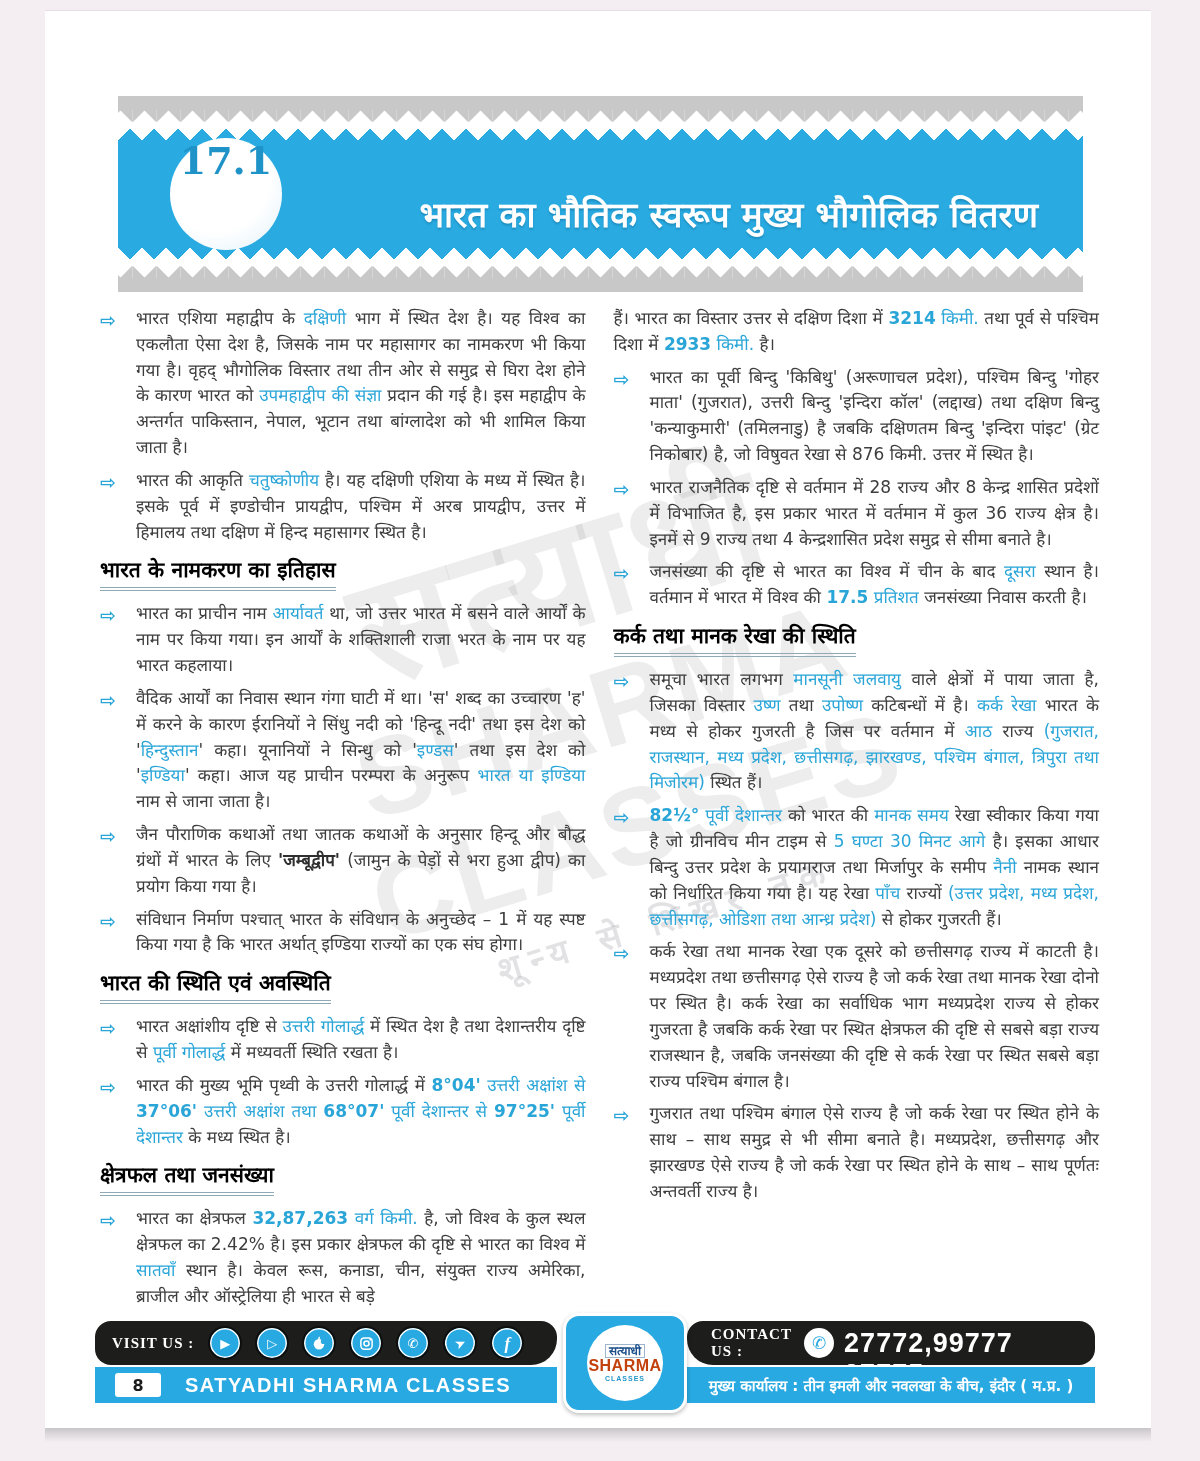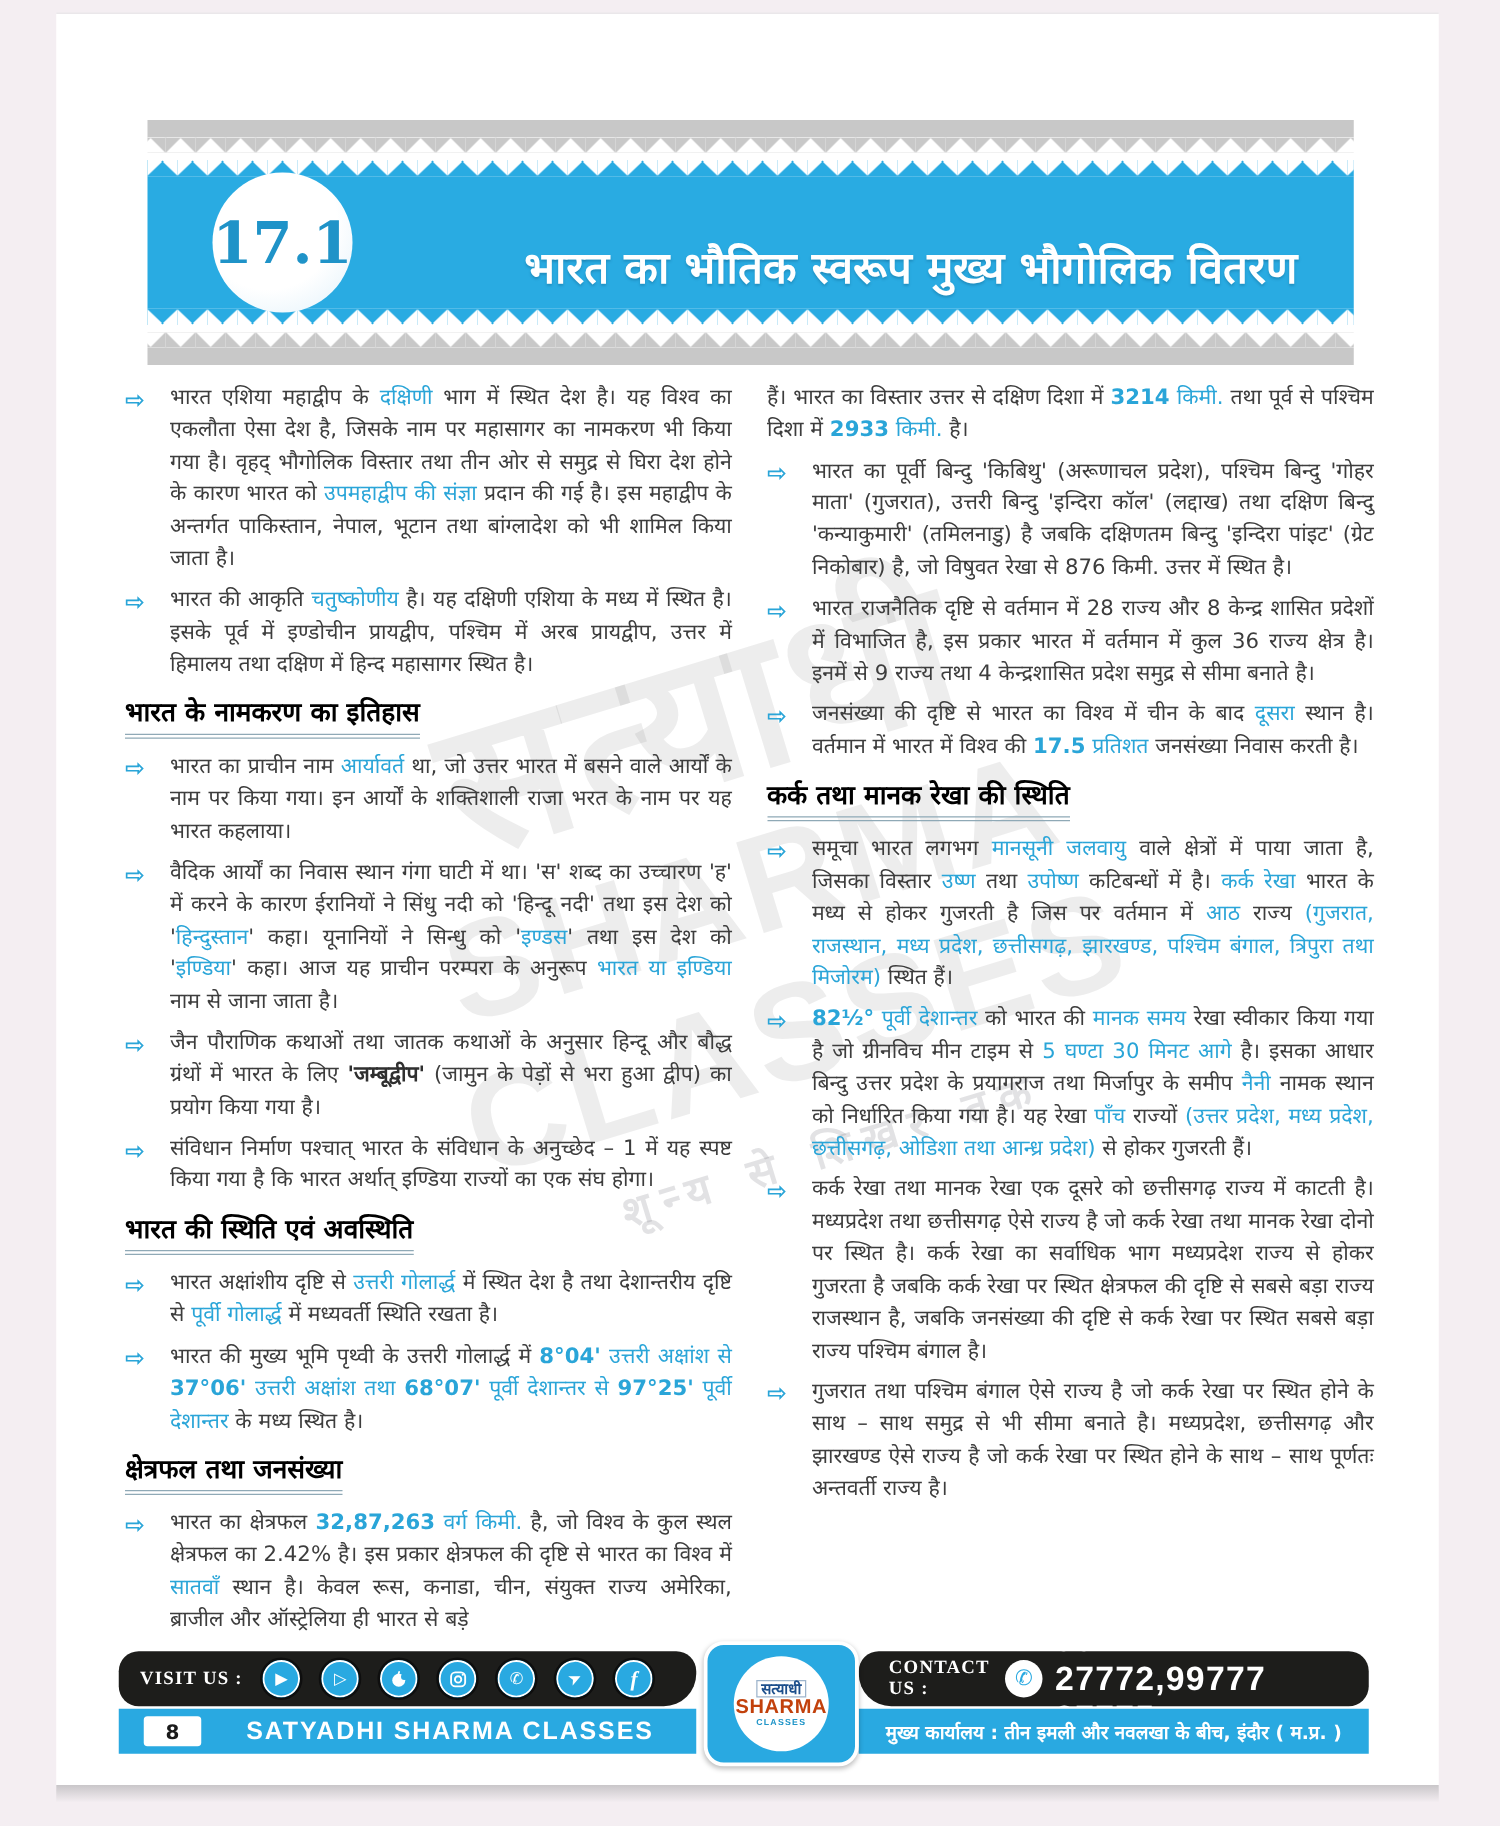--- a/index.html
+++ b/index.html
@@ -45,22 +45,22 @@
   .banner-blue::after{
     content:"";position:absolute;bottom:0;left:0;right:0;height:13px;
     background-image:linear-gradient(-45deg,#ffffff 9px,transparent 0),
                      linear-gradient(45deg,#ffffff 9px,transparent 0);
     background-size:24px 13px;background-repeat:repeat-x;
   }
   .badge-circle{
     position:absolute;left:52px;top:50%;transform:translateY(-50%);
     width:112px;height:112px;border-radius:50%;
     background:radial-gradient(circle at 40% 35%,#ffffff 55%,#dff0fa 100%);
-    display:flex;align-items:center;justify-content:center;
-    color:#1f93c8;font-size:46px;font-weight:bold;
+    display:flex;justify-content:center;
+    color:#1f93c8;font-size:38px;font-weight:bold;
     font-family:"DejaVu Serif",serif;z-index:3;
   }
   .banner-titles{color:#ffffff;text-align:right;line-height:1.25;z-index:1;}
   .banner-titles .t1{font-size:37px;font-weight:bold;text-shadow:0 2px 2px rgba(0,60,90,.25);}
   .banner-titles .t2{font-size:35px;font-weight:bold;text-shadow:0 2px 2px rgba(0,60,90,.25);margin-top:44px;}
   
   .watermark{
     position:absolute;left:60px;top:480px;width:1000px;text-align:center;
     transform:rotate(-17deg);z-index:0;pointer-events:none;
     color:rgba(125,125,130,0.14);font-weight:800;
@@ -118,21 +118,21 @@
   }
   .phones{font-size:27px;font-weight:bold;letter-spacing:1px;font-family:"Liberation Sans",sans-serif;}
   .bars-blue{margin-top:2px;}
   .bar-blue{background:#29a9e1;height:36px;display:flex;align-items:center;color:#fff;}
   .blu-left{width:462px;flex:none;padding-left:20px;box-sizing:border-box;}
   .blu-right{flex:1;justify-content:center;}
   .pageno-box{
     background:#ffffff;color:#1a1a1a;width:46px;height:24px;border-radius:3px;
     display:flex;align-items:center;justify-content:center;font-size:16px;font-weight:bold;flex:none;
   }
-  .brand{margin-left:36px;font-size:20px;font-weight:bold;letter-spacing:1.5px;font-family:"Liberation Sans",sans-serif;}
+  .brand{margin-left:24px;font-size:20px;font-weight:bold;letter-spacing:1.5px;font-family:"Liberation Sans",sans-serif;}
   .office{font-size:15px;font-weight:bold;}
   .logo-box{
     position:absolute;left:468px;top:-8px;width:118px;height:94px;
     background:#29a9e1;border:3px solid #ffffff;border-radius:16px;
     display:flex;align-items:center;justify-content:center;
     box-shadow:0 2px 4px rgba(0,0,0,.25);
   }
   .logo-circle{
     width:76px;height:76px;border-radius:50%;background:#ffffff;
     display:flex;flex-direction:column;align-items:center;justify-content:center;line-height:1.05;

